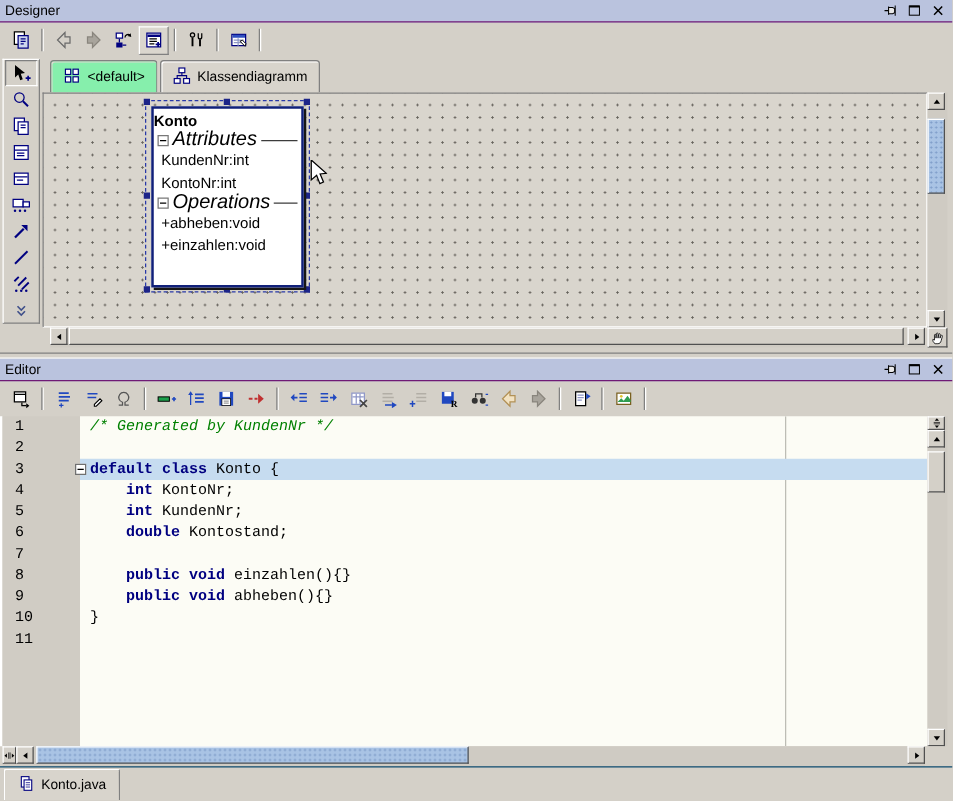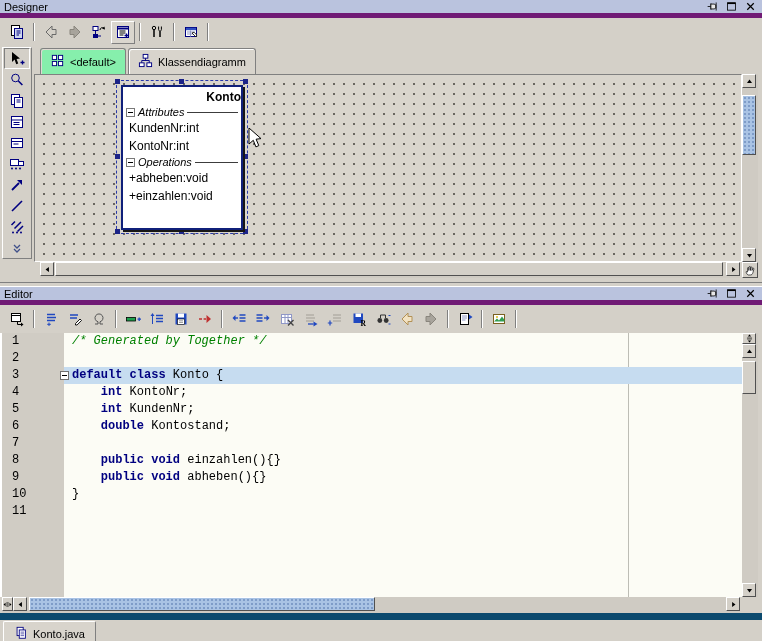--- a/index.html
+++ b/index.html
@@ -4,21 +4,21 @@
 <style>
   * { margin:0; padding:0; box-sizing:border-box; }
   html,body { width:762px; height:641px; }
   body { font-family:"Liberation Sans",sans-serif; background:#d4d0c8; position:relative; overflow:hidden; color:#000; }
   #app { position:absolute; inset:0; font-size:11px; }
 
   .panel { position:absolute; left:0; width:762px; background:#d4d0c8; }
   #designer-panel { top:0; height:283px; border-bottom:1px solid #808080; }
   #editor-panel { top:286px; height:355px; border-top:1px solid #fff; }
 
-  .titlebar { position:absolute; left:0; top:0; width:762px; height:18px; background:#bac3de; display:flex; align-items:center; padding:0 4px; border-bottom:5px solid #701a75; }
+  .titlebar { position:absolute; left:0; top:0; width:762px; height:18px; background:#bac3de; display:flex; align-items:center; padding:0 4px; border-bottom:1px solid #701a75; }
   .titlebar .t { font-size:11px; }
   .winbtns { margin-left:auto; display:flex; gap:3px; align-items:center; }
   .winbtn { width:16px; height:14px; display:flex; align-items:center; justify-content:center; }
   .winbtn svg { width:13px; height:13px; }
 
   .toolbar { position:absolute; left:0; top:18px; right:0; height:28px; display:flex; align-items:center; padding-left:5px; }
   .tb-btn { width:24px; height:23px; display:flex; align-items:center; justify-content:center; }
   .tb-btn.selected { border:1px solid #fff; border-right-color:#808080; border-bottom-color:#808080; background:#dad6ce; }
   .tb-sep { width:0; height:18px; border-left:1px solid #808080; border-right:1px solid #fff; margin:0 4px; }
 
@@ -30,25 +30,25 @@
   .dtab { height:26px; display:flex; align-items:center; gap:5px; padding:0 9px; background:#86efac; border:1px solid #808080; border-bottom:none; border-radius:3px 3px 0 0; box-shadow:inset 1px 1px 0 #dedad2; }
   .dtab.active { background:#d8d4cc; box-shadow:inset 1px 1px 0 #fff; }
   .dtab svg { width:15px; height:15px; }
 
   .canvas { position:absolute; left:34px; top:74px; width:708px; height:188px; overflow:hidden;
     background:#d9d5cd; background-image:radial-gradient(#67635d 0.7px, rgba(0,0,0,0) 1.1px); background-size:10px 10px; background-position:4px 4px;
     border:1px solid #808080; border-right-color:#fff; border-bottom-color:#fff; }
   .sel-rect { position:absolute; left:81px; top:5px; width:132px; height:154px; border:1px dashed #2838a8; }
   .handle { position:absolute; width:5px; height:5px; background:#1c2488; }
   .classbox { position:absolute; left:86px; top:10px; width:122px; height:145px; background:#fff; border:2px solid #10207a; box-shadow:2px 2px 0 #161616; padding-top:2px; }
-  .cb-title { font-weight:bold; font-size:12px; text-align:right; height:16px; line-height:16px; }
+  .cb-title { font-weight:bold; font-size:12px; text-align:left; height:16px; line-height:16px; }
   .cb-sec { display:flex; align-items:center; height:14px; padding-left:3px; gap:3px; }
   .cb-fold { width:9px; height:9px; border:1px solid #787878; background:#fff; position:relative; flex:0 0 9px; }
   .cb-fold::after { content:""; position:absolute; left:1px; right:1px; top:3px; height:1px; background:#000; }
-  .cb-sec .lbl { font-style:italic; font-size:11px; }
+  .cb-sec .lbl { font-style:italic; font-size:16px; }
   .cb-sec .rule { flex:1; height:1px; background:#3c3c3c; margin-right:3px; }
   .cb-item { font-size:12px; height:18px; line-height:18px; padding-left:6px; }
   .cursor { position:absolute; left:213px; top:53px; }
 
   .scr-btn { position:absolute; width:14px; height:14px; background:#d4d0c8; border:1px solid; border-color:#fff #505050 #505050 #fff; display:flex; align-items:center; justify-content:center; }
   .scr-btn svg { width:9px; height:9px; }
   .thumb { position:absolute; border:1px solid; border-color:#fff #505050 #505050 #fff; }
   .thumb.blue { background:#a9c3e4; background-image:radial-gradient(#7e9cc8 26%, rgba(0,0,0,0) 32%); background-size:4px 4px; }
   .thumb.gray { background:#d4d0c8; }
 
@@ -68,21 +68,21 @@
   .tok-kw { color:#000080; font-weight:bold; }
   .tok-cm { color:#008000; font-style:italic; }
   .fold9 { position:absolute; left:-4px; top:4px; width:9px; height:9px; background:#fff; border:1px solid #707070; }
   .fold9::after { content:""; position:absolute; left:1px; right:1px; top:3px; height:1px; background:#000; }
 
   #e-vscroll { left:742px; top:46px; width:16px; height:264px; }
   #e-hscroll { left:2px; top:310px; width:738px; height:16px; }
   #e-corner { position:absolute; left:740px; top:310px; width:22px; height:16px; background:#d4d0c8; }
   .scrollbar { position:absolute; background:#cfcbc3; }
 
-  #e-tabbar { position:absolute; left:0; top:326px; width:762px; height:29px; background:#d4d0c8; border-top:7px solid #0c4a6e; }
+  #e-tabbar { position:absolute; left:0; top:326px; width:762px; height:29px; background:#d4d0c8; border-top:1px solid #0c4a6e; }
   .ftab { position:absolute; left:3px; top:1px; height:25px; display:flex; align-items:center; gap:5px; padding:0 10px; background:#d8d4cc; border:1px solid #808080; border-top-color:#fff; border-left-color:#fff; border-bottom:none; border-radius:2px 2px 0 0; }
   .ftab svg { width:14px; height:14px; }
 </style>
 </head>
 <body>
 
 <div id="app">
 
   <section class="panel" id="designer-panel">
     <div class="titlebar">
@@ -483,21 +483,21 @@
         </span>
         <span class="tb-sep"></span>
       </div>
 
     <div id="code-left-edge"></div>
     <div id="code-wrap">
       <div id="margin-line"></div>
       <div id="code-rows">
           <div class="row">
             <span class="ln">1</span>
-            <span class="cd"><span class="tok-cm">/* Generated by Together */</span></span>
+            <span class="cd"><span class="tok-cm">/* Generated by KundenNr */</span></span>
           </div>
           <div class="row">
             <span class="ln">2</span>
             <span class="cd"></span>
           </div>
           <div class="row hl">
             <span class="ln">3</span>
             <span class="cd"><span class="fold9"></span><span class="tok-kw">default class </span><span>Konto {</span></span>
           </div>
           <div class="row">

